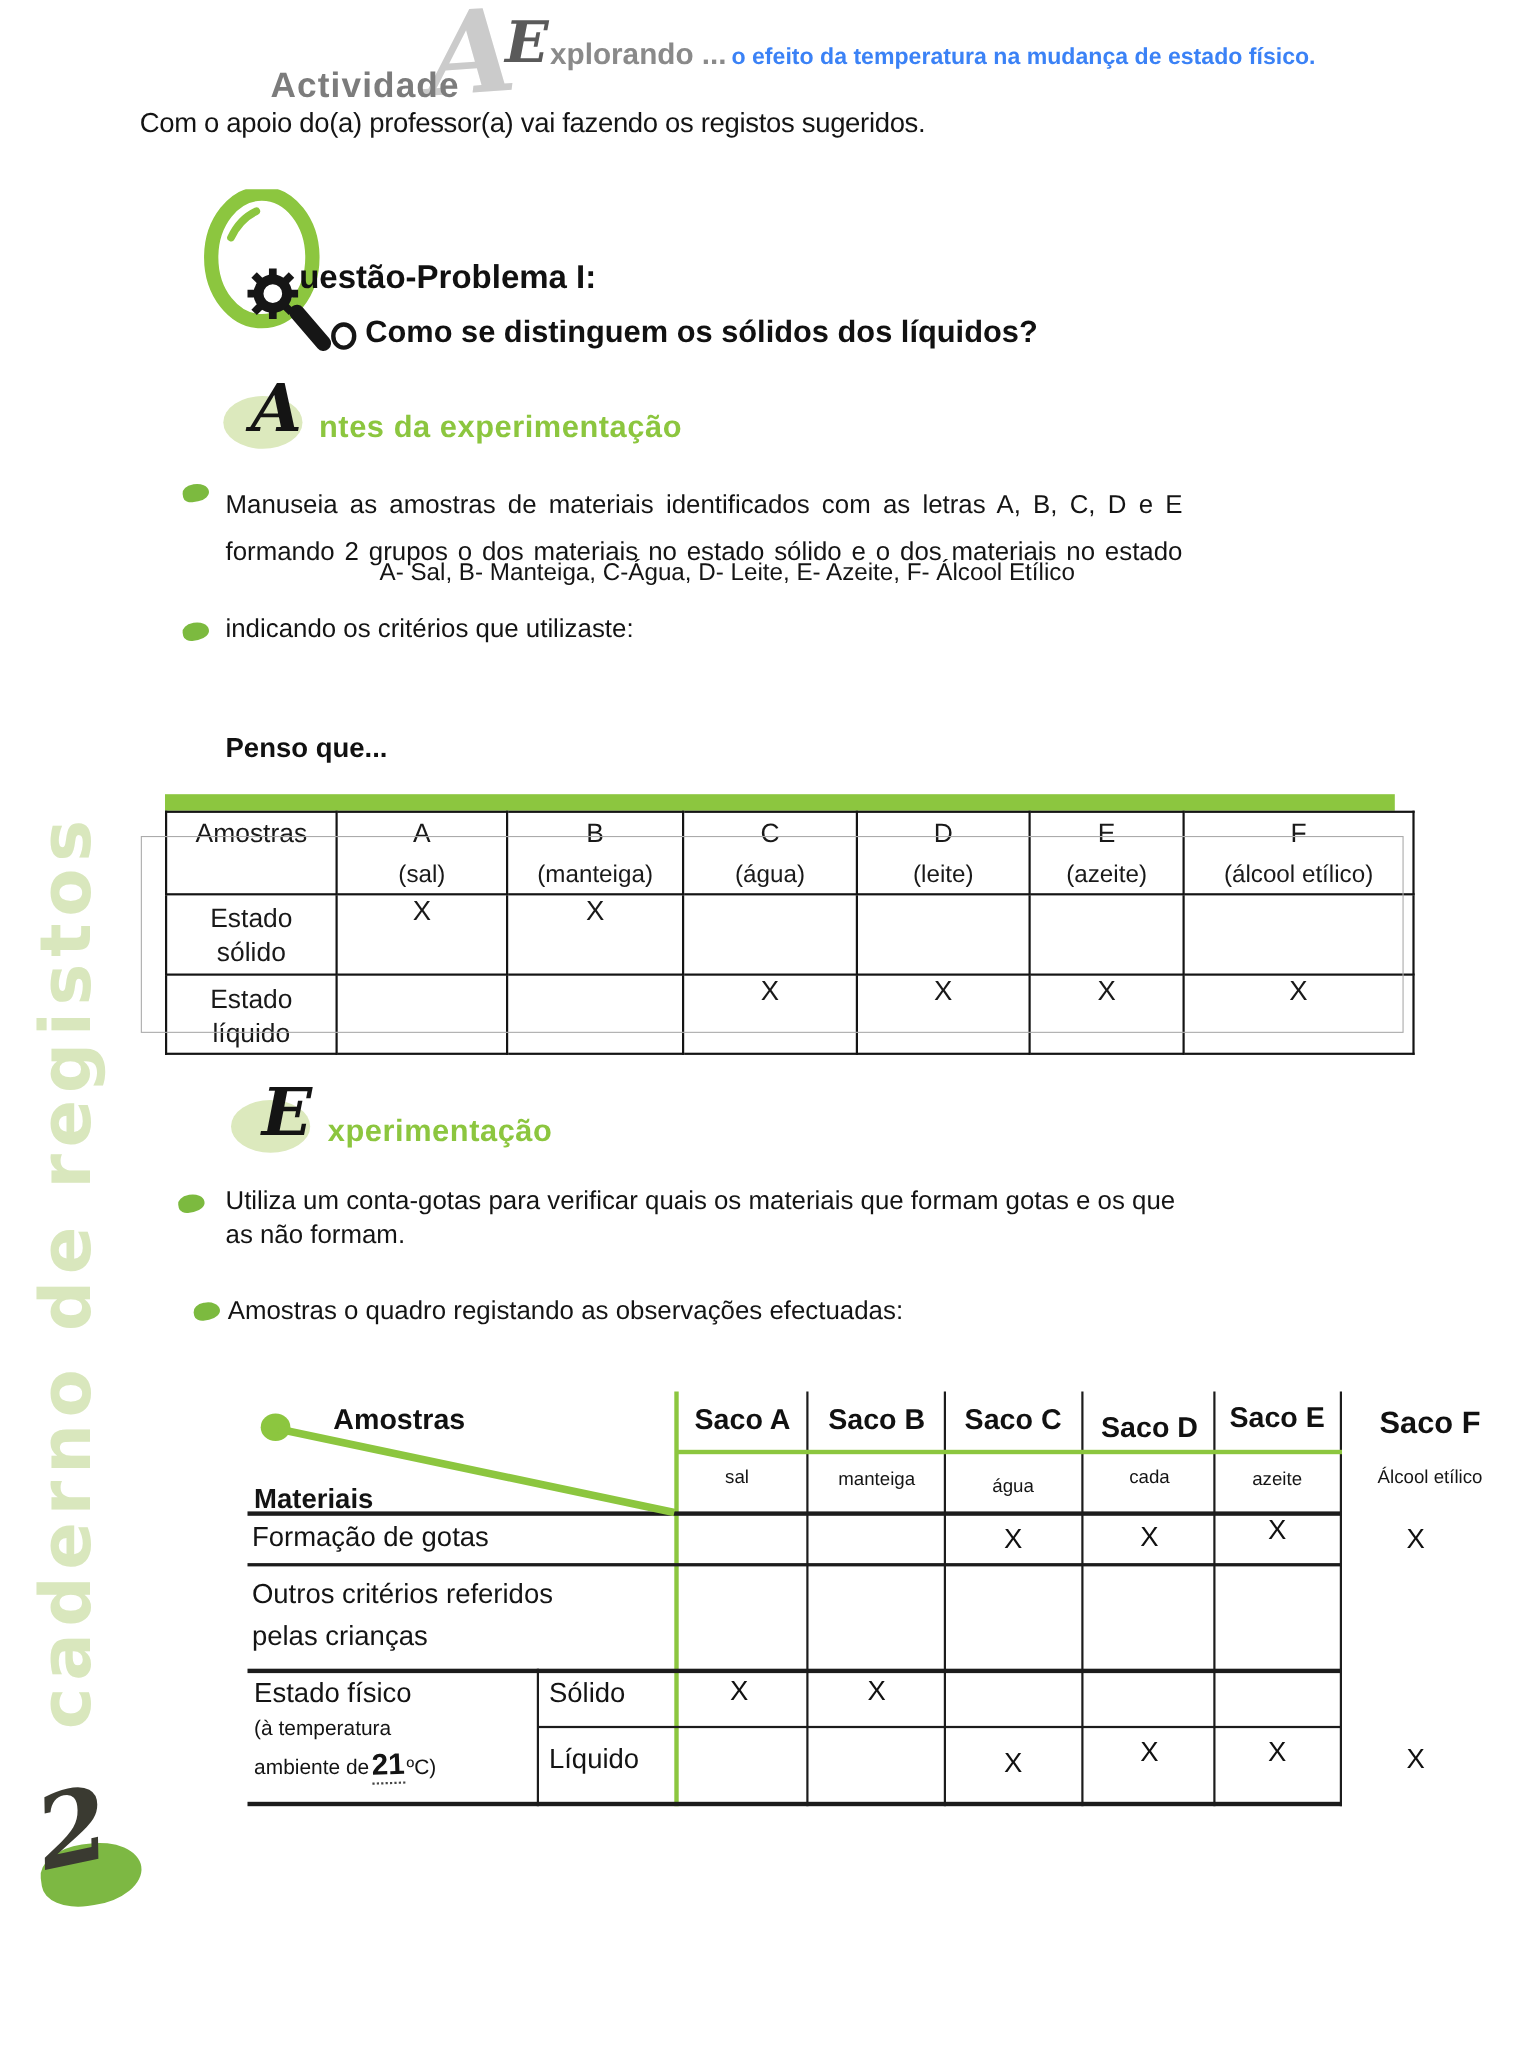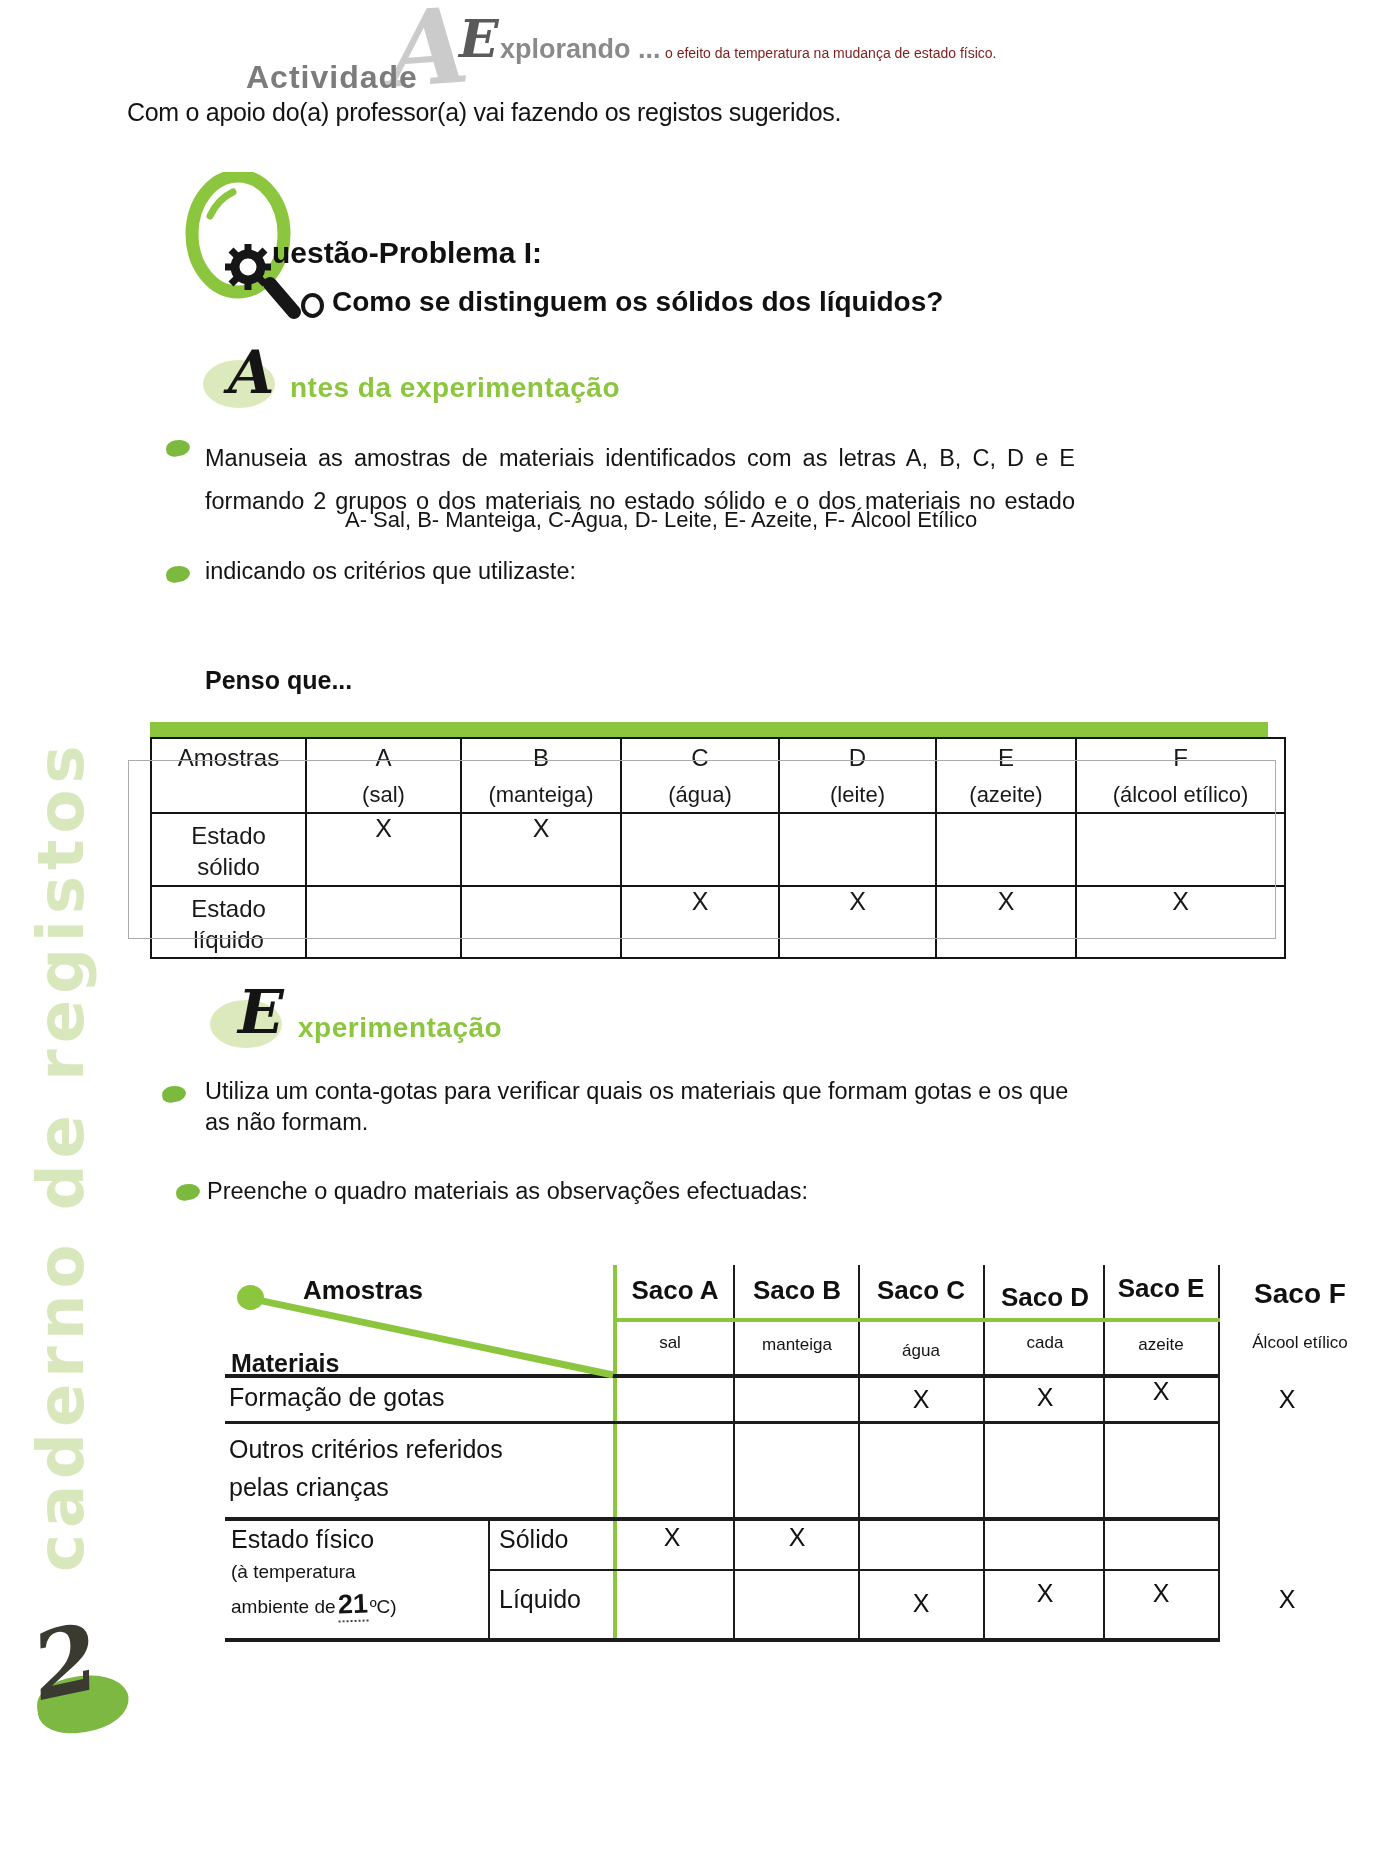--- a/index.html
+++ b/index.html
@@ -8,21 +8,21 @@
   .abs{position:absolute;}
   .cc{position:absolute;transform:translateX(-50%);text-align:center;white-space:nowrap;}
 
   
   .h-activity{font-size:32px;font-weight:bold;color:#7c7c7c;letter-spacing:1px;}
   .h-watermark{font-family:"DejaVu Serif",serif;font-style:italic;font-weight:bold;
                font-size:104px;color:#cbcbcb;transform:rotate(-4deg);}
   .h-einitial{font-family:"DejaVu Serif",serif;font-style:italic;font-weight:bold;
               font-size:52px;color:#5a5a5a;}
   .h-exploring{font-size:27px;font-weight:bold;color:#8a8a8a;}
-  .h-tail{font-size:14px;font-weight:normal;color:#7f1d1d;}
+  .h-tail{font-size:21px;font-weight:bold;color:#3b82f6;}
   .intro{font-size:25px;letter-spacing:-0.3px;color:#141414;}
 
   
   .qp-title{font-size:30px;font-weight:bold;color:#111;}
   .qp-sub{font-size:28px;font-weight:bold;color:#111;}
   .ringo{width:15px;height:17px;border:4px solid #161616;border-radius:50%;}
 
   
   .sec-blob{background:#dce9bd;border-radius:50%;}
   .sec-initial{font-family:"DejaVu Serif",serif;font-style:italic;font-weight:bold;
@@ -198,21 +198,21 @@
   <div class="abs sec-initial" style="left:238px;top:982px;">E</div>
   <div class="abs sec-title" style="left:298px;top:1012px;">xperimentação</div>
 
   <div class="abs blob" style="left:162px;top:1086px;"></div>
   <div class="abs para" style="left:205px;top:1076px;width:890px;">
     <div>Utiliza um conta-gotas para verificar quais os materiais que formam gotas e os que</div>
     <div>as não formam.</div>
   </div>
 
   <div class="abs blob" style="left:176px;top:1184px;"></div>
-  <div class="abs para" style="left:207px;top:1176px;">Preenche o quadro materiais as observações efectuadas:</div>
+  <div class="abs para" style="left:207px;top:1176px;">Amostras o quadro registando as observações efectuadas:</div>
 
   <div class="abs t2" style="left:225px;top:1265px;width:1135px;height:380px;">
 
     <div class="gline" style="left:388px;top:0;width:4px;height:377px;"></div>
     <div class="vline" style="left:508px;"></div>
     <div class="vline" style="left:633px;"></div>
     <div class="vline" style="left:758px;"></div>
     <div class="vline" style="left:878px;"></div>
     <div class="vline" style="left:993px;"></div>
     <div class="gline" style="left:390px;top:53px;width:605px;height:4px;"></div>

